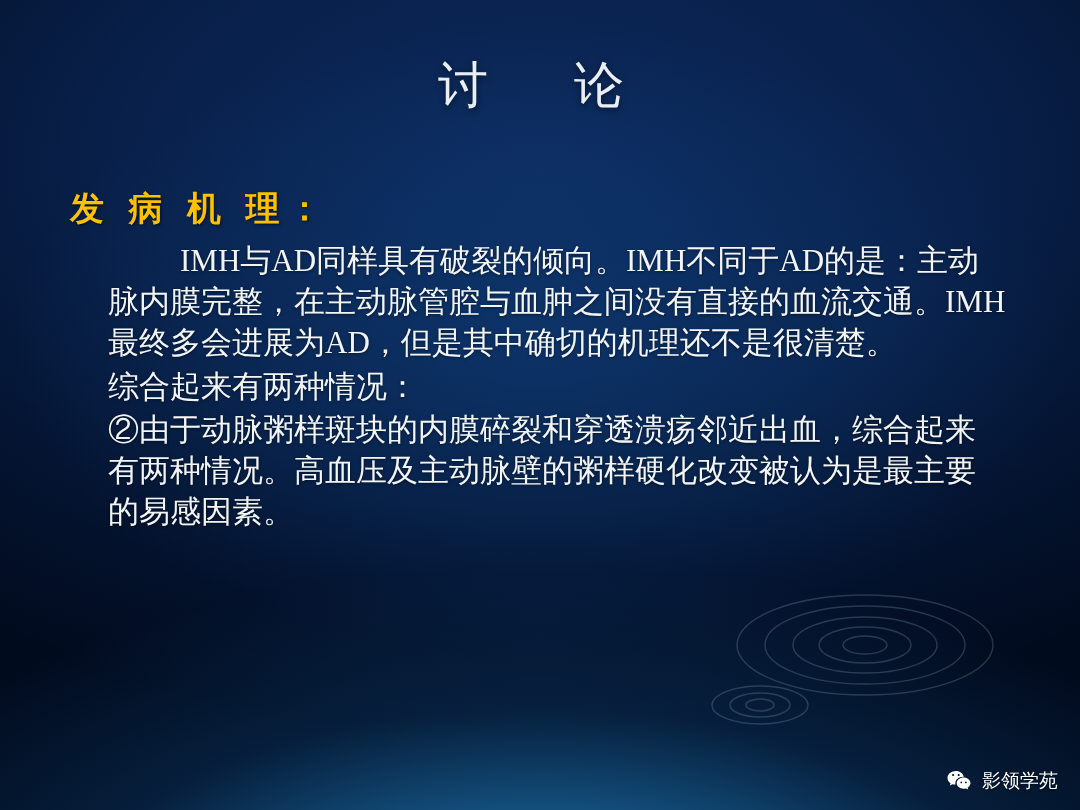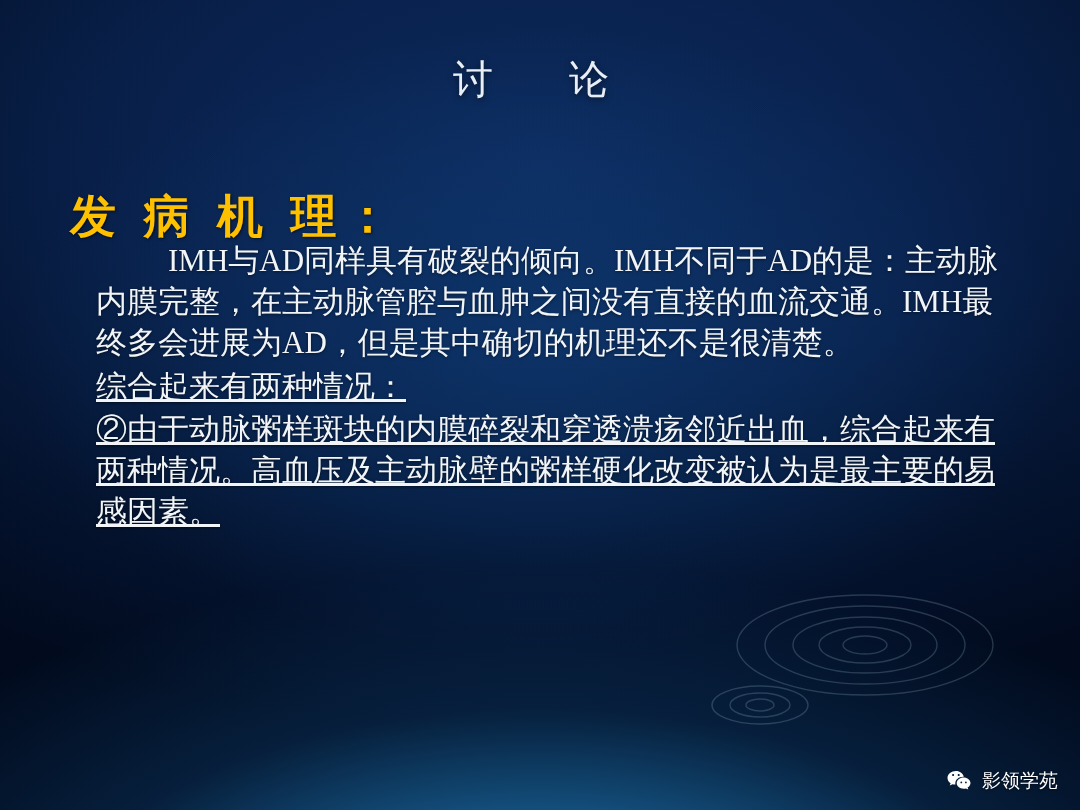--- a/index.html
+++ b/index.html
@@ -35,55 +35,54 @@
     height: 200px;
     pointer-events: none;
     opacity: 0.55;
   }
   .title {
     position: absolute;
     top: 52px;
     left: 0;
     width: 100%;
     text-align: center;
-    font-size: 40px;
+    font-size: 50px;
     letter-spacing: 18px;
     color: #e9eef5;
     text-shadow: 0 2px 6px rgba(0,0,0,0.55);
     font-family: "Liberation Serif", "DejaVu Serif", serif;
   }
   .heading {
     position: absolute;
     top: 186px;
     left: 70px;
-    font-size: 46px;
+    font-size: 34px;
     letter-spacing: 8px;
     font-weight: bold;
     color: #ffc000;
     text-shadow: 1px 1px 3px rgba(0,0,0,0.6);
   }
   .body {
     position: absolute;
     top: 240px;
     left: 96px;
     width: 910px;
     color: #f2f5f8;
     font-size: 31px;
     line-height: 1.33;
     text-shadow: 0 1px 3px rgba(0,0,0,0.5);
   }
   .para {
-    margin: 0 0 2px 0;
+    margin: 0 0 2px 12px;
   }
   .para.indent {
     text-indent: 72px;
   }
   .para.hang {
     padding-left: 0;
-    text-decoration: underline;
   }
   .watermark {
     position: absolute;
     right: 22px;
     bottom: 16px;
     display: flex;
     align-items: center;
     gap: 10px;
     color: #ffffff;
     font-size: 19px;

